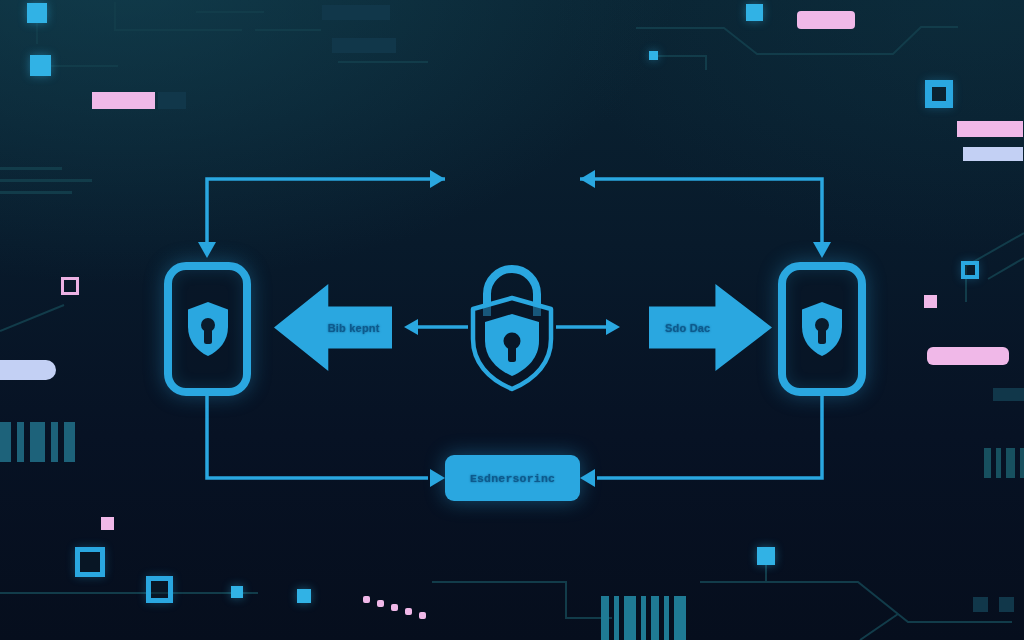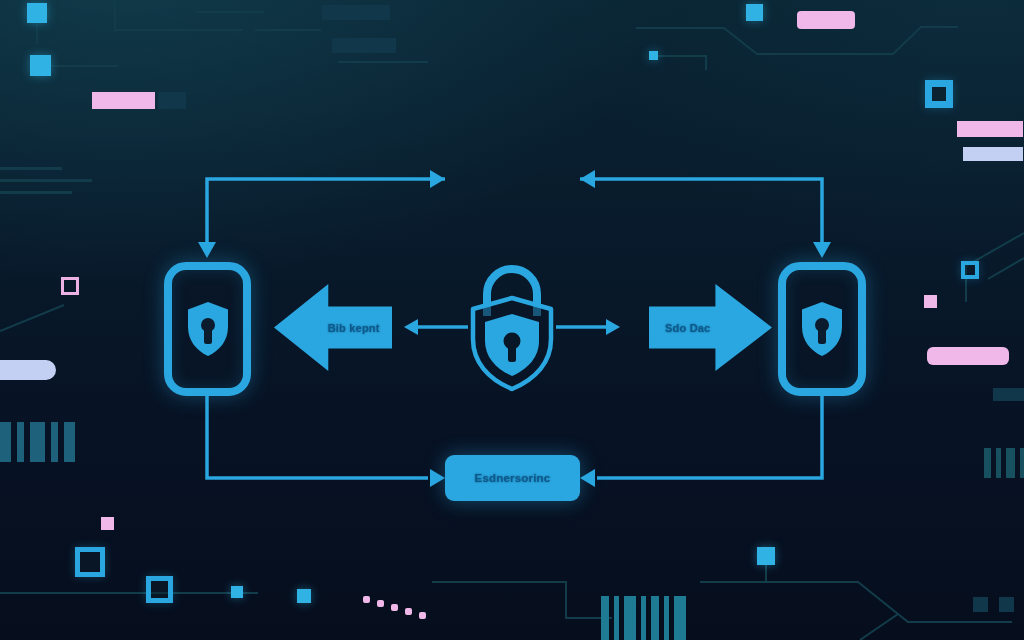--- a/index.html
+++ b/index.html
@@ -154,21 +154,21 @@
       <polygon points="430,170 430,188 445,179"></polygon>
       <polygon points="595,170 595,188 580,179"></polygon>
       <polygon points="430,469 430,487 445,478"></polygon>
       <polygon points="595,469 595,487 580,478"></polygon>
       <polygon points="418,319 418,335 404,327"></polygon>
       <polygon points="606,319 606,335 620,327"></polygon>
     </g>
   </svg>
 
 
-  <div class="node" style="left:445px;top:455px;width:135px;height:46px;">
+  <div class="node" style="left:445px;top:455px;width:135px;height:46px;font-family:Liberation Mono, monospace;">
     <span>Esdnersorinc</span>
   </div>
 
   <div class="device" style="left:164px;top:262px;width:71px;height:118px;">
     <svg width="46" height="58" viewBox="0 0 46 58">
       <path d="M23 2 L43 9.5 V27 C43 41 34 51 23 56 C12 51 3 41 3 27 V9.5 Z" fill="#2aa7e0"></path>
       <circle cx="23" cy="25" r="7" fill="#0a1c2e"></circle>
       <rect x="19" y="29" width="8" height="15" rx="2.5" fill="#0a1c2e"></rect>
     </svg>
   </div>

